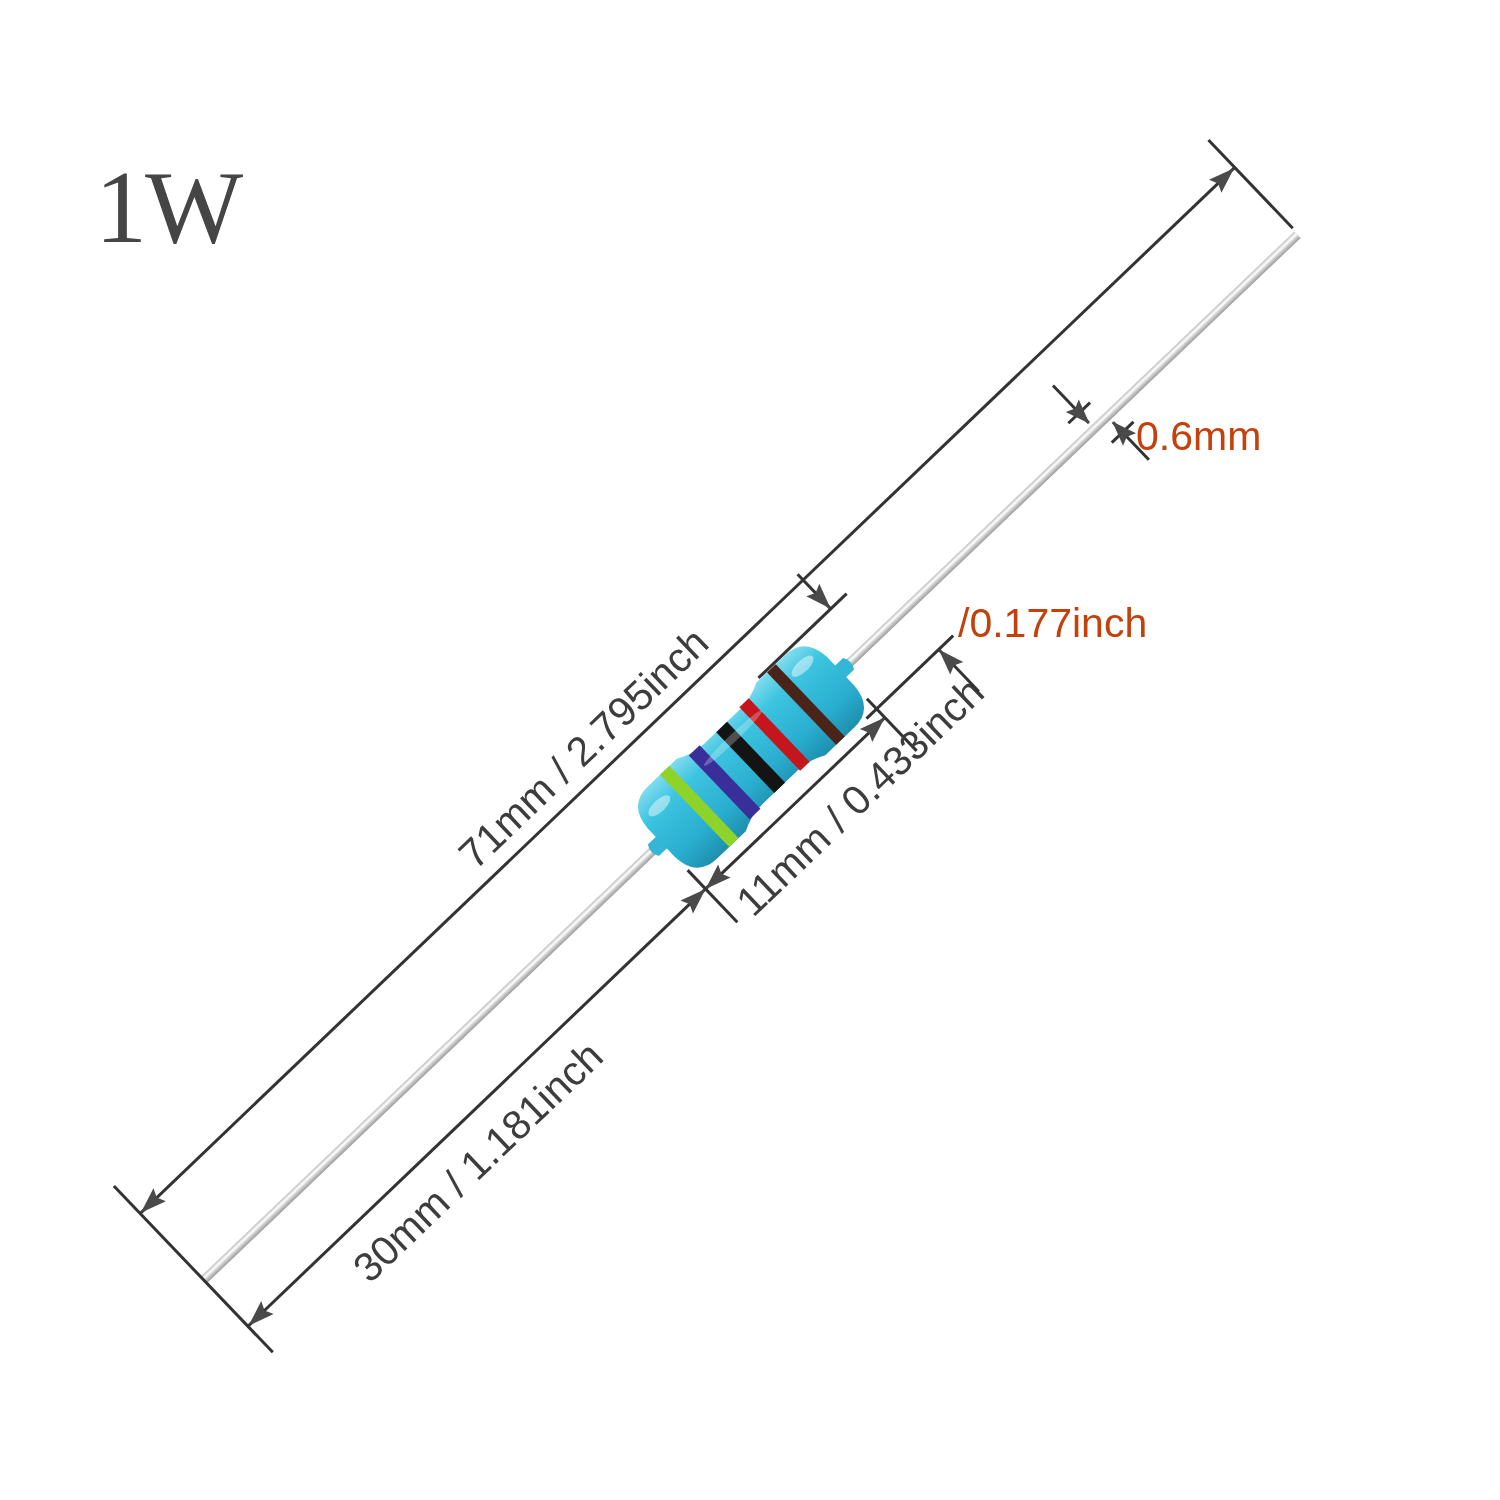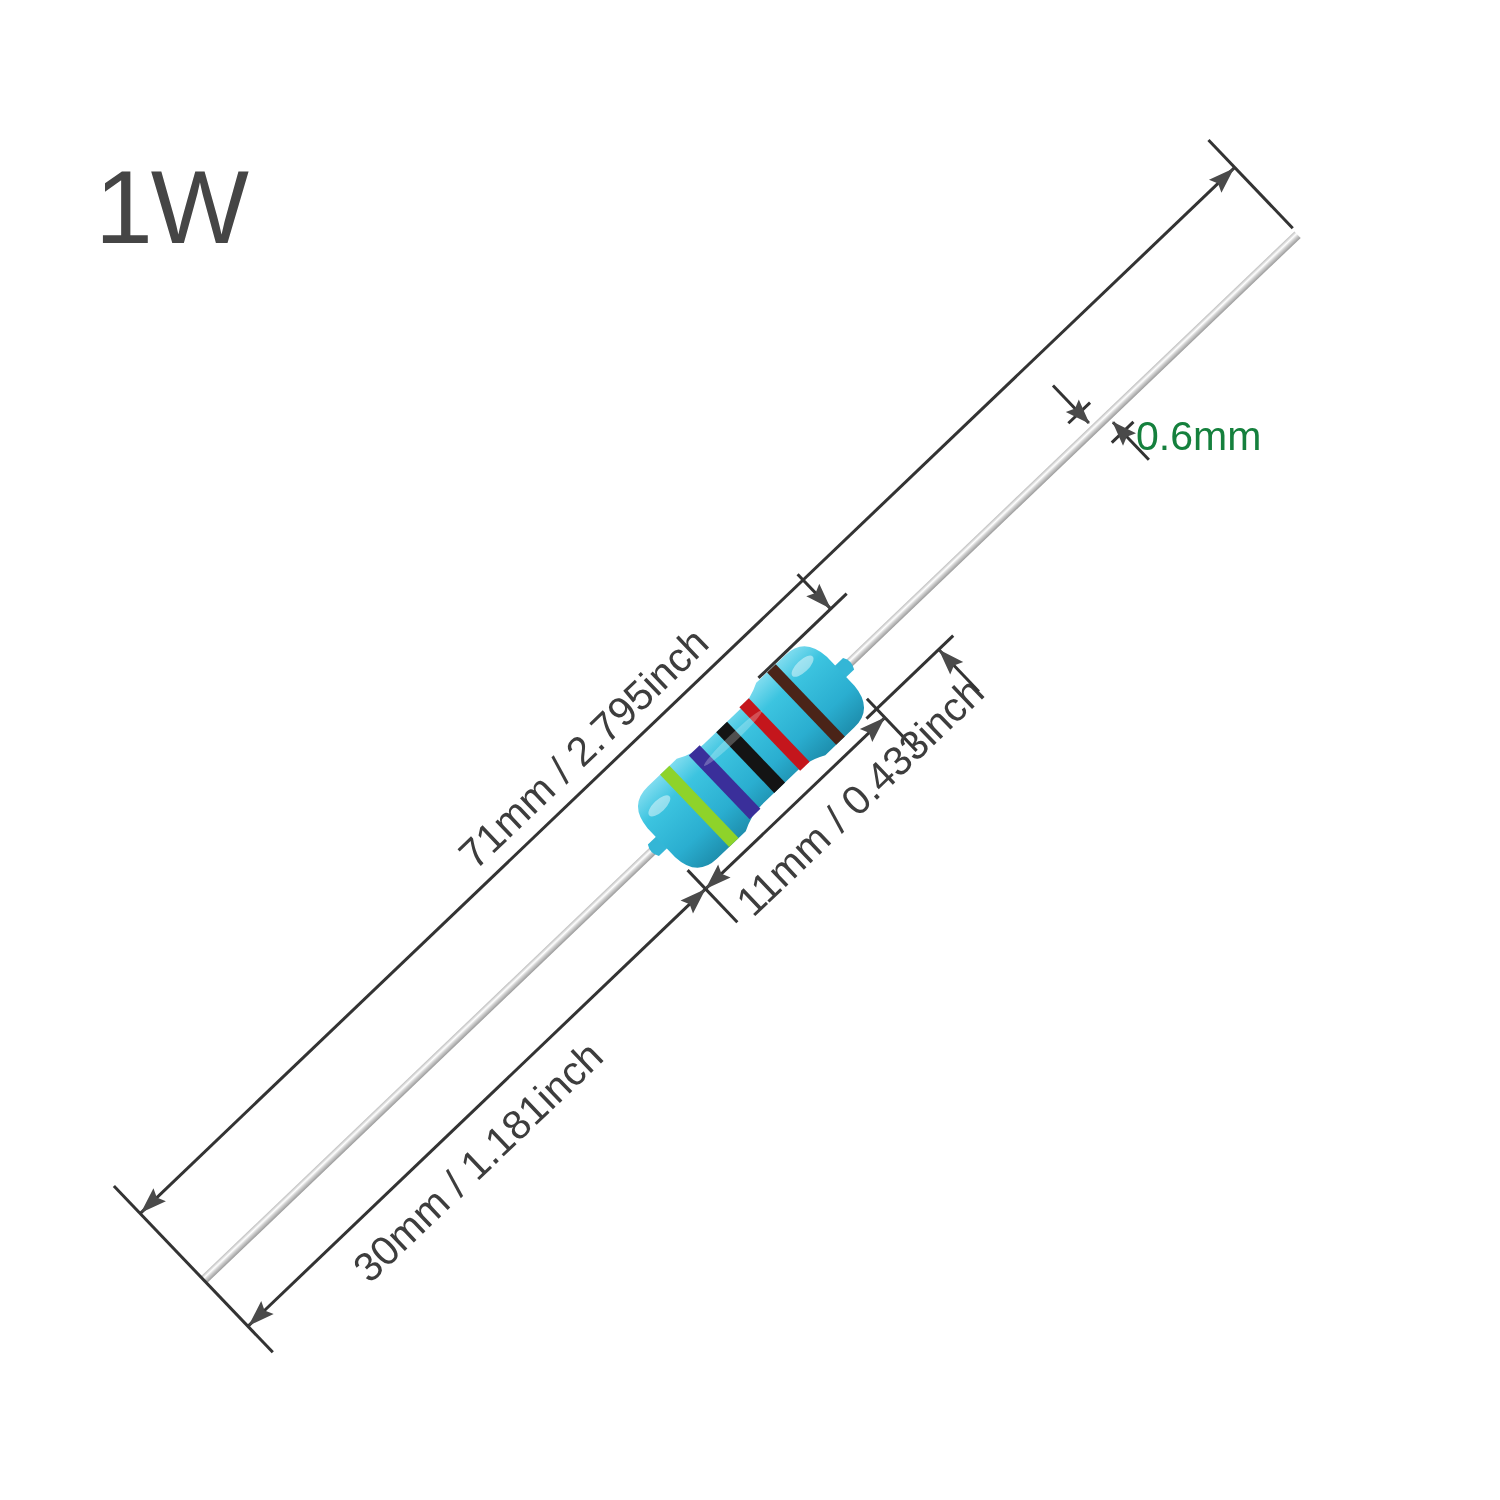--- a/index.html
+++ b/index.html
@@ -1,22 +1,22 @@
 <!DOCTYPE html>
 <html><head>
 <meta charset="utf-8">
 <style>
   html, body { margin: 0; padding: 0; background: #ffffff; }
   body { width: 1500px; height: 1500px; position: relative; overflow: hidden;
          font-family: "Liberation Sans", "DejaVu Sans", sans-serif; }
   #stage { position: absolute; left: 0; top: 0; width: 1500px; height: 1500px; }
   .title { position: absolute; left: 95px; top: 155px; font-size: 104px; color: #454545;
-           font-family: Liberation Sans, sans-serif; letter-spacing: -2px; line-height: 1; text-align: center; }
+           font-family: Liberation Serif, serif; letter-spacing: -2px; line-height: 1; text-align: center; }
   .dim-text { font-family: "Liberation Sans", sans-serif; fill: #3d3d3d; font-size: 41px; }
-  .side-label { position: absolute; color: #15803d; font-size: 41px; line-height: 50px;
+  .side-label { position: absolute; color: #c2410c; font-size: 41px; line-height: 50px;
                 font-family: "Liberation Sans", sans-serif; }
   .dim-line { stroke: #333333; stroke-width: 3; fill: none; }
   .arrow { fill: #4a4a4a; }
 </style>
 </head>
 <body>
 
 <div class="title">1W</div>
 
 <svg id="stage" viewBox="0 0 1500 1500" xmlns="http://www.w3.org/2000/svg">
@@ -101,17 +101,18 @@
       <line class="dim-line" x1="478" y1="22" x2="508" y2="22"></line>
       <line class="dim-line" x1="475" y1="-60" x2="475" y2="-8"></line>
       <polygon class="arrow" points="475,-7 466,-32 475,-28 484,-32"></polygon>
       <line class="dim-line" x1="493" y1="8" x2="493" y2="60"></line>
       <polygon class="arrow" points="493,7 484,32 493,28 502,32"></polygon>
     </g>
   </g>
 </svg>
 
 <div class="side-label" style="left:958px; top:598px;">
+  <div>/0.177inch</div>
 </div>
 
 <div class="side-label" style="left:1136px; top:411px;">
   <div>0.6mm</div>
 </div>
 
 </body></html>

